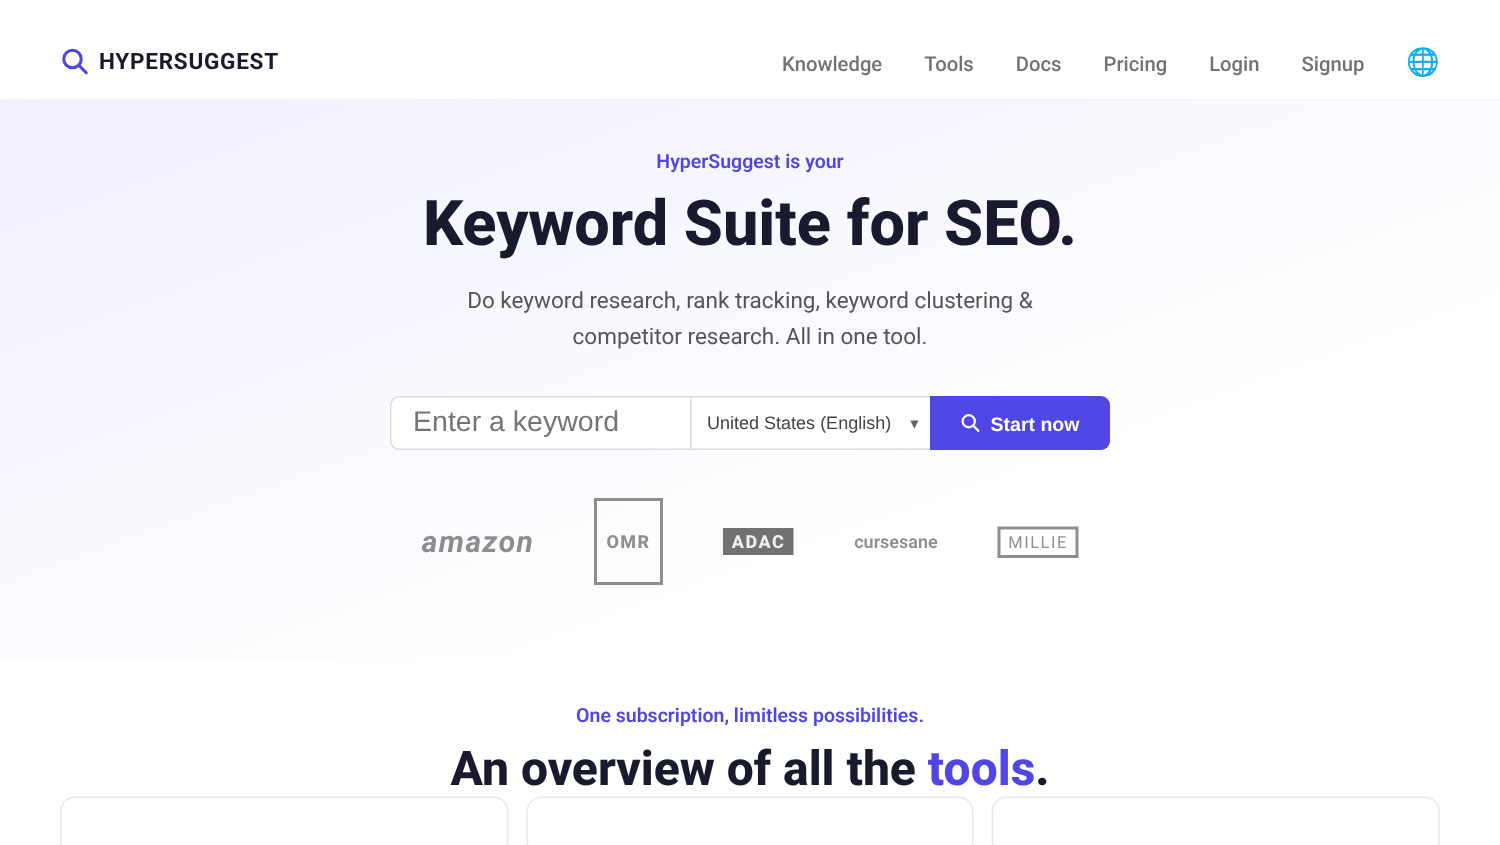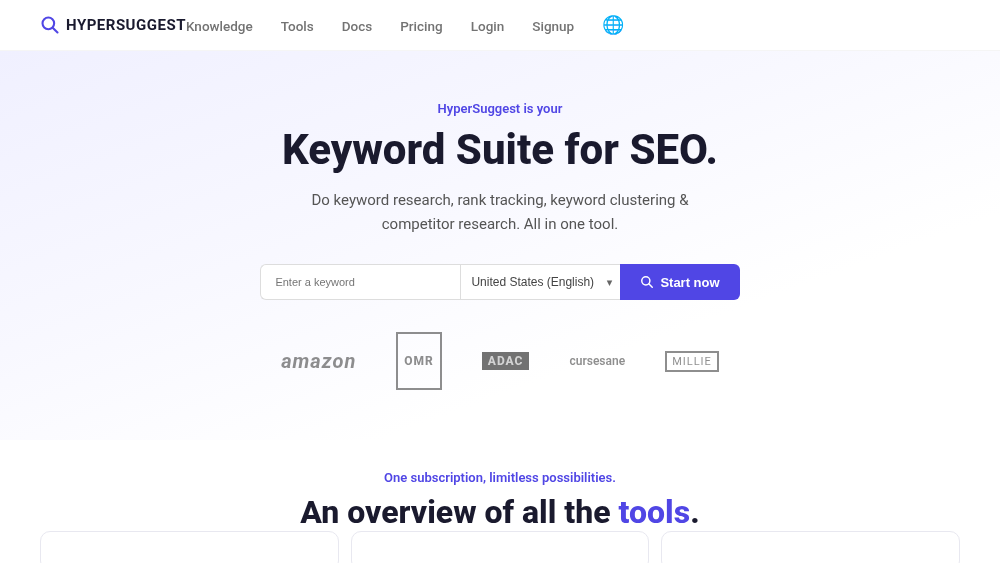--- a/index.html
+++ b/index.html
@@ -9,24 +9,25 @@
       color: #1a1a2e;
       width: 1000px;
       min-height: 563px;
       overflow-x: hidden;
     }
 
     
     nav {
       display: flex;
       align-items: center;
+      justify-content: space-between;
       padding: 14px 40px;
       background: rgba(255,255,255,0.95);
       position: sticky;
-      top: 0;
+      top: 16px;
       z-index: 10;
       border-bottom: 1px solid rgba(0,0,0,0.04);
     }
     .logo-wrap {
       display: flex;
       align-items: center;
       gap: 6px;
     }
     .logo-icon {
       width: 20px;
@@ -88,21 +89,21 @@
       justify-content: center;
       gap: 0;
       margin-bottom: 12px;
     }
     .search-input {
       width: 200px;
       padding: 0 14px;
       border: 1.5px solid #ddd;
       border-right: none;
       border-radius: 6px 0 0 6px;
-      font-size: 11px;
+      font-size: 19px;
       outline: none;
       color: #999;
       background: #fff;
     }
     .country-select {
       padding: 10px 10px;
       border: 1.5px solid #ddd;
       border-right: none;
       font-size: 12px;
       background: #fff;
@@ -151,21 +152,21 @@
       opacity: 0.55;
     }
     .logo-item {
       font-size: 16px;
       font-weight: 700;
       color: #333;
       letter-spacing: 1px;
     }
     .logo-amazon { font-size: 20px; font-style: italic; }
     .logo-omr { border: 2px solid #333; padding: 20px 6px; font-size: 12px; font-weight: 800; }
-    .logo-adac { background: #000; color: #84cc16; padding: 2px 6px; font-size: 12px; font-weight: 800; }
+    .logo-adac { background: #000; color: #e5e5e5; padding: 2px 6px; font-size: 12px; font-weight: 800; }
     .logo-cursesane { font-size: 12px; letter-spacing: 0; font-weight: 600; }
     .logo-millie { border: 2px solid #333; padding: 2px 5px; font-size: 11px; font-weight: 400; }
 
     
     .tools-section {
       padding: 30px 40px 30px;
       text-align: center;
       background: #ffffff;
     }
     .tools-tag {

